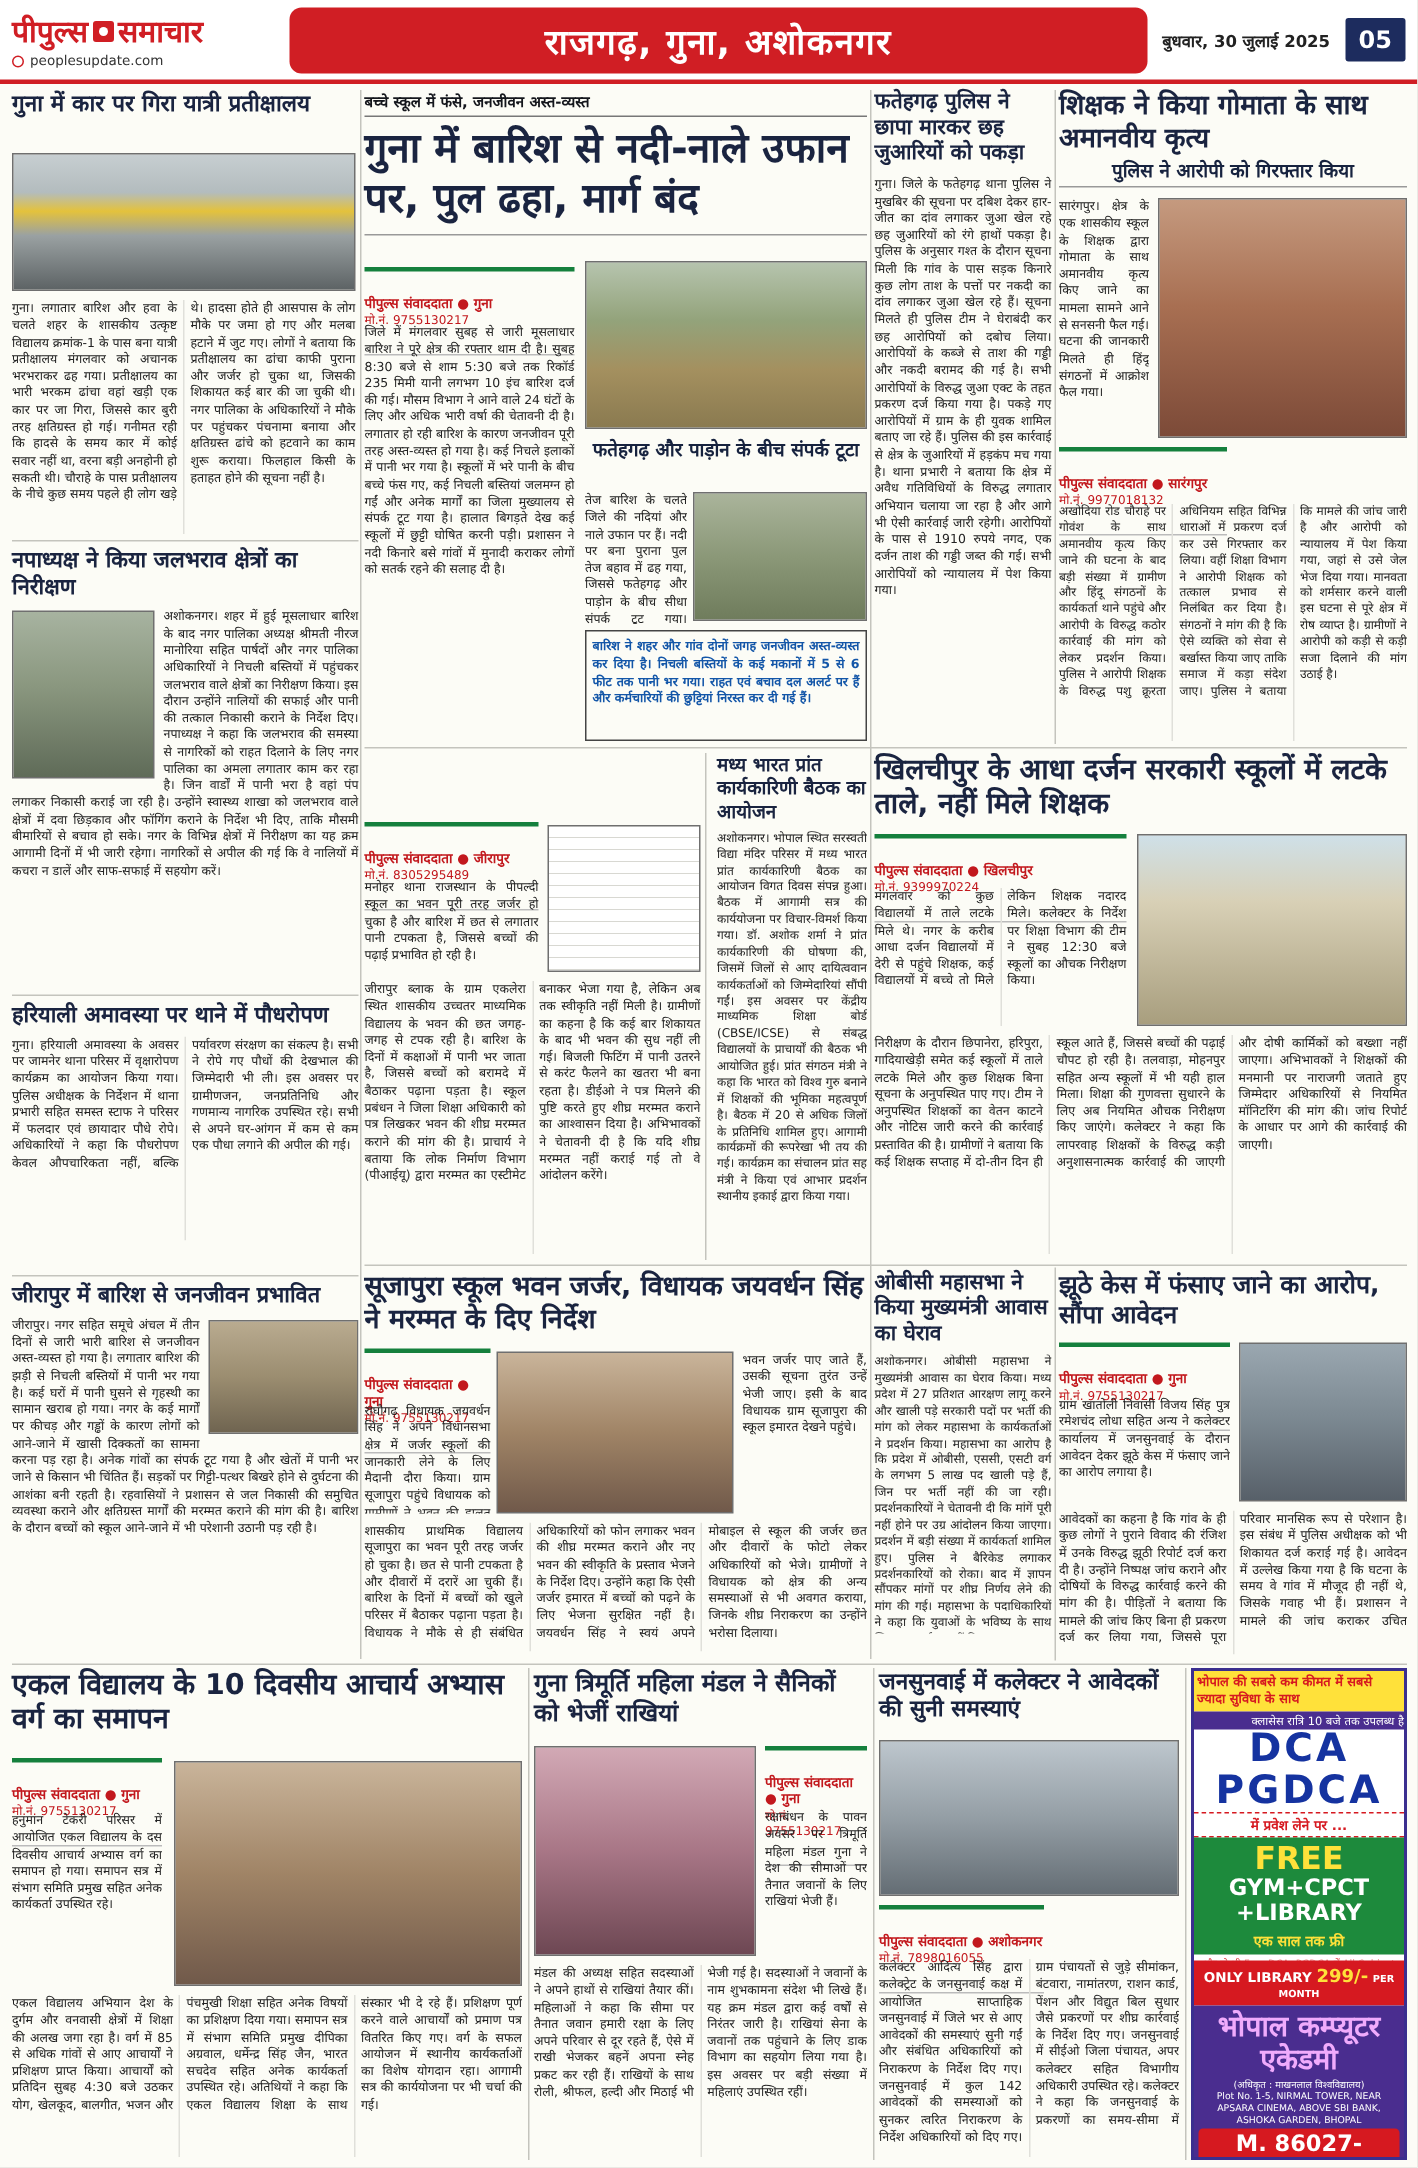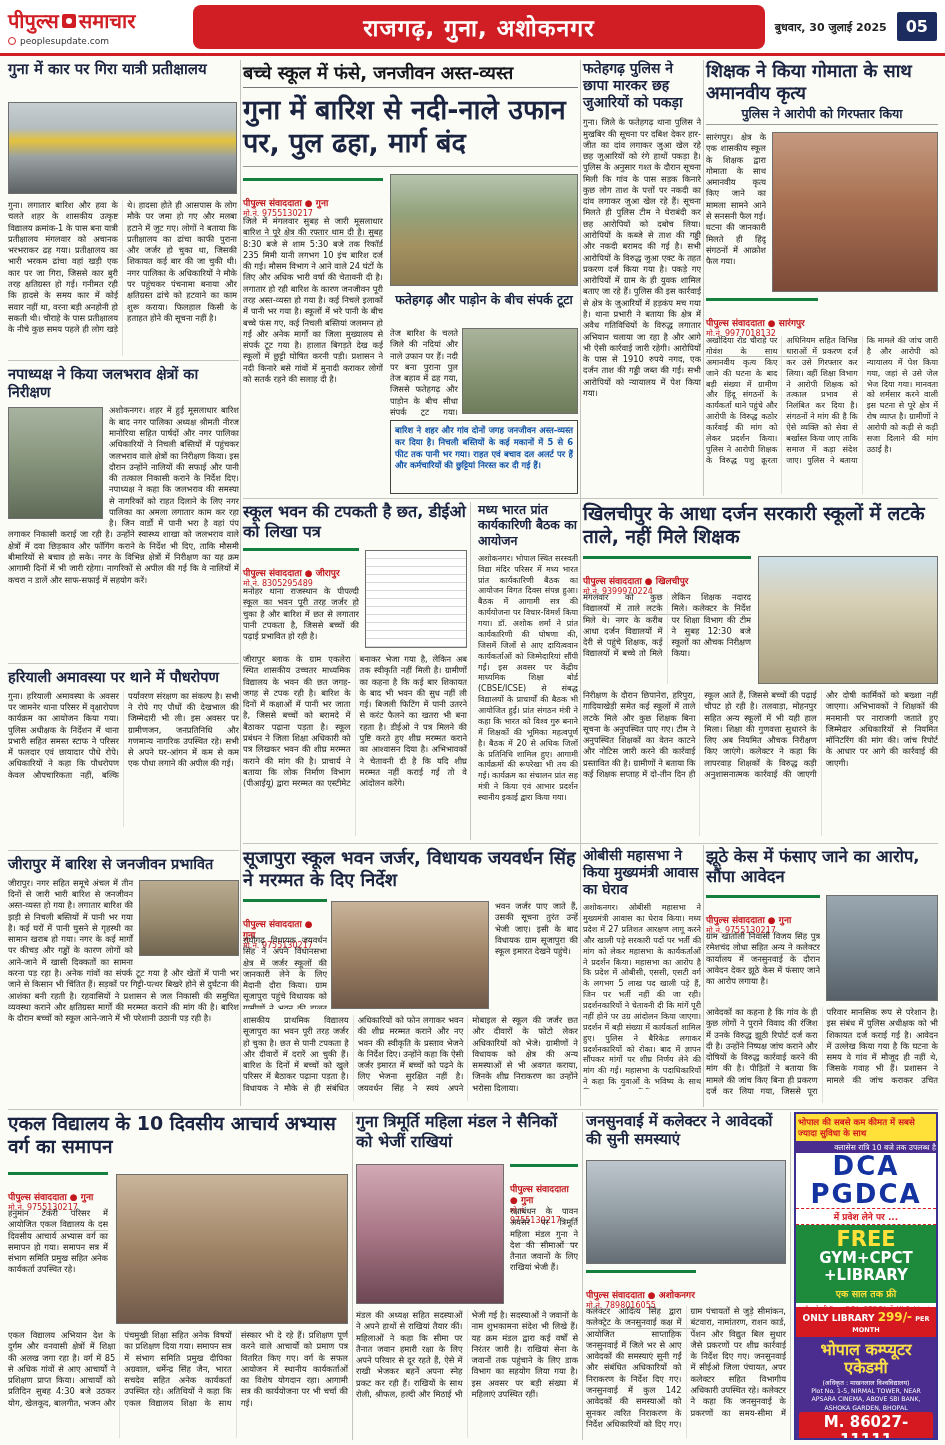--- a/index.html
+++ b/index.html
@@ -14,21 +14,21 @@
   .mh-red{color:#d01e24}
   .mh-ic{width:14px;height:14px;background:#d01e24;display:inline-block;border-radius:2px;position:relative}
   .mh-ic:after{content:"";position:absolute;left:4px;top:4px;width:6px;height:6px;background:#fff;border-radius:50%}
   .site{display:flex;align-items:center;gap:4px;font-size:9px;color:#333;margin-top:2px}
   .globe{width:8px;height:8px;border:1.5px solid #d01e24;border-radius:50%;display:inline-block}
   .region-pill{flex:1;background:#d01e24;color:#fff;font-weight:800;font-size:23px;text-align:center;border-radius:8px;padding:6px 0;letter-spacing:1px}
   .hdr-date{font-size:11px;font-weight:700;color:#222;white-space:nowrap}
   .page-no{background:#1d2c5e;color:#fff;font-weight:800;font-size:16px;padding:5px 9px;border-radius:2px}
   
   .hl{font-weight:800;color:#1a2440;line-height:1.22}
-  .kicker{font-weight:800;color:#14161c;font-size:18px;border-bottom:1px solid #777;padding-bottom:3px}
+  .kicker{font-weight:800;color:#14161c;font-size:10px;border-bottom:1px solid #777;padding-bottom:3px}
   .body{font-size:8.3px;line-height:1.36;text-align:justify;color:#222;overflow:hidden}
   .cols2{column-count:2;column-gap:9px;column-rule:1px solid #e0e0da}
   .cols3{column-count:3;column-gap:9px;column-rule:1px solid #e0e0da}
   .byl{border-top:3px solid #15803d;border-bottom:1px solid #bbb;padding:17px 0}
   .byl-n{display:block;color:#c2181d;font-weight:700;font-size:9px;line-height:1.2}
   .byl-p{display:block;color:#c2181d;font-size:8px;line-height:1.3}
   .subhd{font-weight:800;color:#17233f;text-align:center;line-height:1.25}
   .ph{border:1px solid #6f6f6f}
   .ph-street{background:linear-gradient(180deg,#c7ced1 0%,#b3bcbe 28%,#e4c23c 42%,#9aa1a2 60%,#5d6365 100%)}
   .ph-inspect{background:linear-gradient(180deg,#a7b3a0 0%,#8a977f 45%,#5f6b58 100%)}
@@ -53,21 +53,21 @@
   .ad-course span{color:#1533a0;font-weight:800;font-size:26px;line-height:1.05;letter-spacing:2px}
   .ad-adm{background:#fff;color:#d61920;font-weight:800;font-size:9px;text-align:center;border-top:1px dashed #d61920;border-bottom:1px dashed #d61920;padding:1px 0}
   .ad-free{background:#1d8a3c;color:#fff;text-align:center;padding:4px 0;height:78px}
   .ad-free .f1{color:#ffe13a;font-weight:800;font-size:21px;line-height:1}
   .ad-free .f2,.ad-free .f3{font-weight:800;font-size:15px;line-height:1.15}
   .ad-free .f4{color:#ffe13a;font-weight:800;font-size:9.5px;margin-top:2px}
   .ad-note{color:#d61920;font-size:6.6px;text-align:center;padding:2px 3px;line-height:1.3;height:26px;overflow:hidden}
   .ad-lib{background:#d61920;color:#fff;font-weight:800;font-size:9px;text-align:center;padding:3px 0}
   .ad-lib .pr{color:#ffe13a;font-size:12px}
   .ad-academy{background:#4a2d8f;color:#fff;text-align:center;flex:1;padding:4px 3px;display:flex;flex-direction:column;justify-content:space-between}
-  .ad-aname{font-weight:800;font-size:16px;color:#fde047;line-height:1.15}
+  .ad-aname{font-weight:800;font-size:19px;color:#f0abfc;line-height:1.15}
   .ad-asub{font-size:6.4px;color:#fff}
   .ad-addr{font-size:6.2px;line-height:1.35;color:#fff}
   .ad-ph{font-weight:800;font-size:15px;color:#fff;background:#d61920;border-radius:3px;padding:1px 0}
 </style>
 </head>
 <body>
 
 <div id="page">
 
   <header id="hdr">
@@ -155,21 +155,20 @@
     <p class="body abs" style="left:0;top:72px;width:60px;height:160px">सारंगपुर। क्षेत्र के एक शासकीय स्कूल के शिक्षक द्वारा गोमाता के साथ अमानवीय कृत्य किए जाने का मामला सामने आने से सनसनी फैल गई। घटना की जानकारी मिलते ही हिंदू संगठनों में आक्रोश फैल गया।</p>
     <div class="ph ph-crowd abs" style="left:66px;top:72px;width:166px;height:160px"></div>
     <div class="byl abs" style="left:0;top:238px;width:112px">
       <span class="byl-n">पीपुल्स संवाददाता ● सारंगपुर</span>
       <span class="byl-p">मो.नं. 9977018132</span>
     </div>
     <p class="body cols3 abs" style="left:0;top:276px;width:232px;height:158px;font-size:8px">अखोदिया रोड चौराहे पर गोवंश के साथ अमानवीय कृत्य किए जाने की घटना के बाद बड़ी संख्या में ग्रामीण और हिंदू संगठनों के कार्यकर्ता थाने पहुंचे और आरोपी के विरुद्ध कठोर कार्रवाई की मांग को लेकर प्रदर्शन किया। पुलिस ने आरोपी शिक्षक के विरुद्ध पशु क्रूरता अधिनियम सहित विभिन्न धाराओं में प्रकरण दर्ज कर उसे गिरफ्तार कर लिया। वहीं शिक्षा विभाग ने आरोपी शिक्षक को तत्काल प्रभाव से निलंबित कर दिया है। संगठनों ने मांग की है कि ऐसे व्यक्ति को सेवा से बर्खास्त किया जाए ताकि समाज में कड़ा संदेश जाए। पुलिस ने बताया कि मामले की जांच जारी है और आरोपी को न्यायालय में पेश किया गया, जहां से उसे जेल भेज दिया गया। मानवता को शर्मसार करने वाली इस घटना से पूरे क्षेत्र में रोष व्याप्त है। ग्रामीणों ने आरोपी को कड़ी से कड़ी सजा दिलाने की मांग उठाई है।</p>
   </section>
 
   <section class="abs" style="left:243px;top:502px;width:224px;height:338px">
-    <h2 class="hl" style="font-size:16px">स्कूल भवन की टपकती है छत, डीईओ को लिखा पत्र</h2>
     <div class="byl abs" style="left:0;top:46px;width:116px">
       <span class="byl-n">पीपुल्स संवाददाता ● जीरापुर</span>
       <span class="byl-p">मो.नं. 8305295489</span>
     </div>
     <div class="ph ph-doc abs" style="left:122px;top:48px;width:102px;height:98px"></div>
     <p class="body abs" style="left:0;top:84px;width:116px;height:62px">मनोहर थाना राजस्थान के पीपल्दी स्कूल का भवन पूरी तरह जर्जर हो चुका है और बारिश में छत से लगातार पानी टपकता है, जिससे बच्चों की पढ़ाई प्रभावित हो रही है।</p>
     <p class="body cols2 abs" style="left:0;top:152px;width:224px;height:182px">जीरापुर ब्लाक के ग्राम एकलेरा स्थित शासकीय उच्चतर माध्यमिक विद्यालय के भवन की छत जगह-जगह से टपक रही है। बारिश के दिनों में कक्षाओं में पानी भर जाता है, जिससे बच्चों को बरामदे में बैठाकर पढ़ाना पड़ता है। स्कूल प्रबंधन ने जिला शिक्षा अधिकारी को पत्र लिखकर भवन की शीघ्र मरम्मत कराने की मांग की है। प्राचार्य ने बताया कि लोक निर्माण विभाग (पीआईयू) द्वारा मरम्मत का एस्टीमेट बनाकर भेजा गया है, लेकिन अब तक स्वीकृति नहीं मिली है। ग्रामीणों का कहना है कि कई बार शिकायत के बाद भी भवन की सुध नहीं ली गई। बिजली फिटिंग में पानी उतरने से करंट फैलने का खतरा भी बना रहता है। डीईओ ने पत्र मिलने की पुष्टि करते हुए शीघ्र मरम्मत कराने का आश्वासन दिया है। अभिभावकों ने चेतावनी दी है कि यदि शीघ्र मरम्मत नहीं कराई गई तो वे आंदोलन करेंगे।</p>
   </section>
 
   <section class="abs" style="left:478px;top:502px;width:100px;height:338px">

